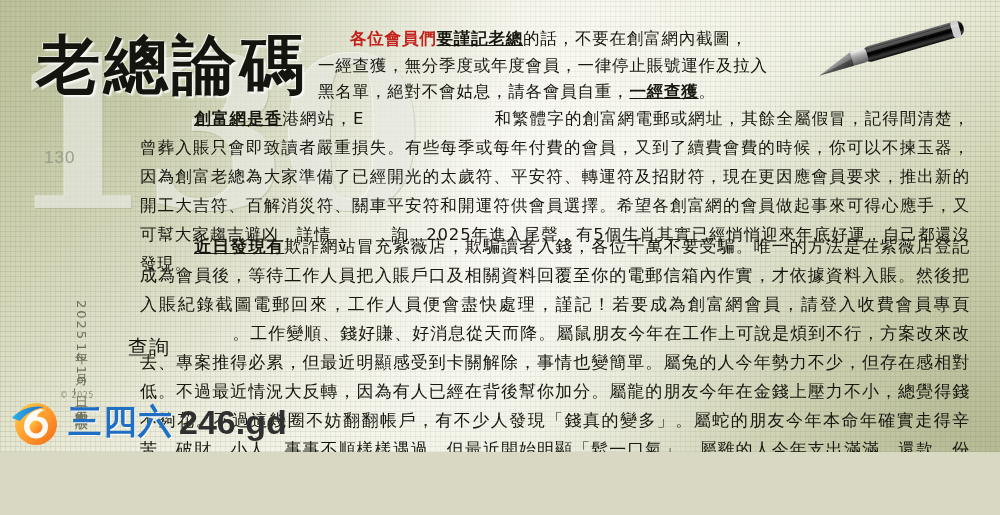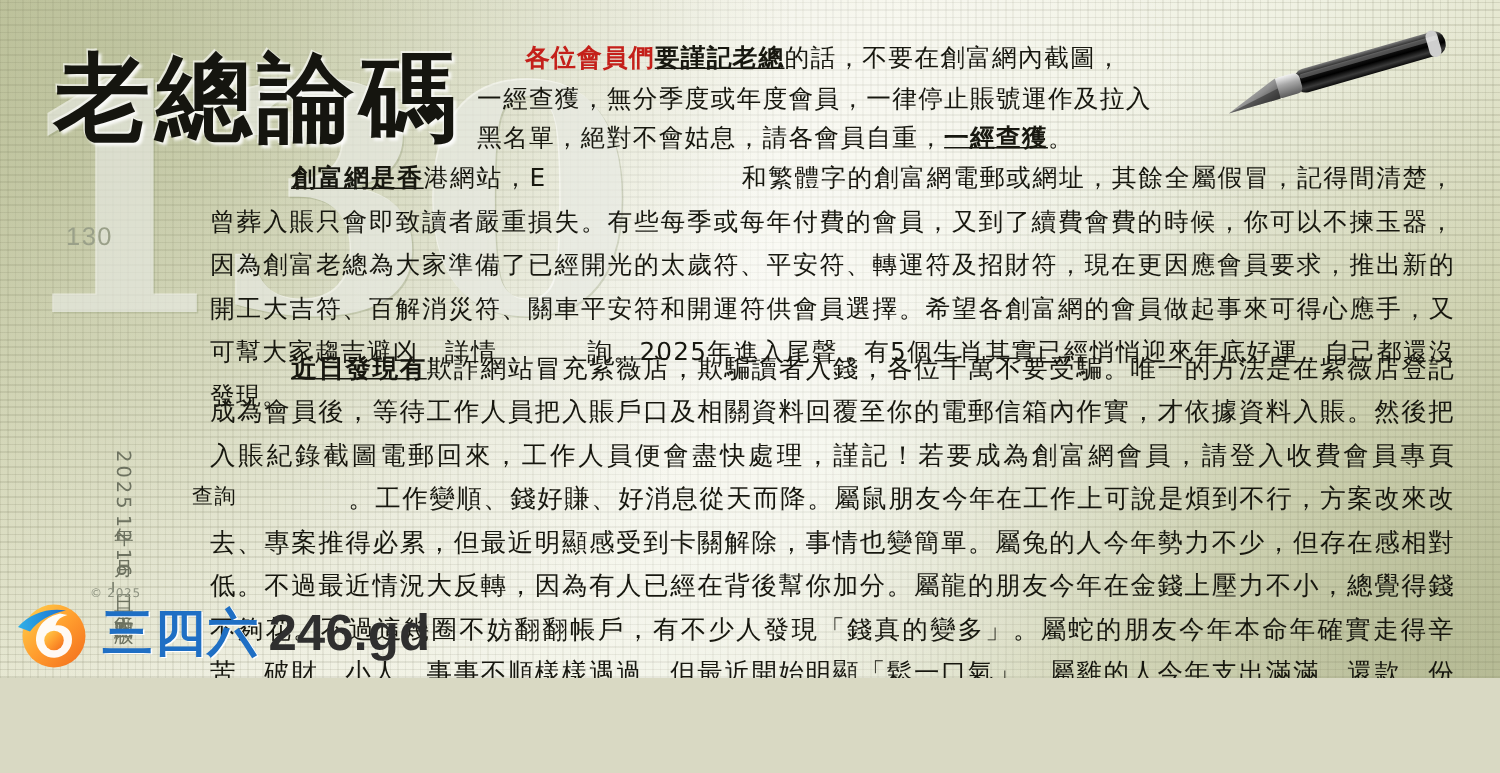--- a/index.html
+++ b/index.html
@@ -146,22 +146,22 @@
     line-height: 29px;
     color: #17170f;
     letter-spacing: 0.8px;
     text-align: justify;
   }
   .para3 .indent { display: inline-block; width: 54px; }
 
   .col-left-word {
     position: absolute;
     left: 128px;
-    top: 322px;
-    font-size: 14px;
+    top: 334px;
+    font-size: 20px;
     color: #17170f;
     letter-spacing: 1px;
     text-align: right;
   }
 
   
   .brand {
     position: absolute;
     left: 0;
     bottom: 0;

